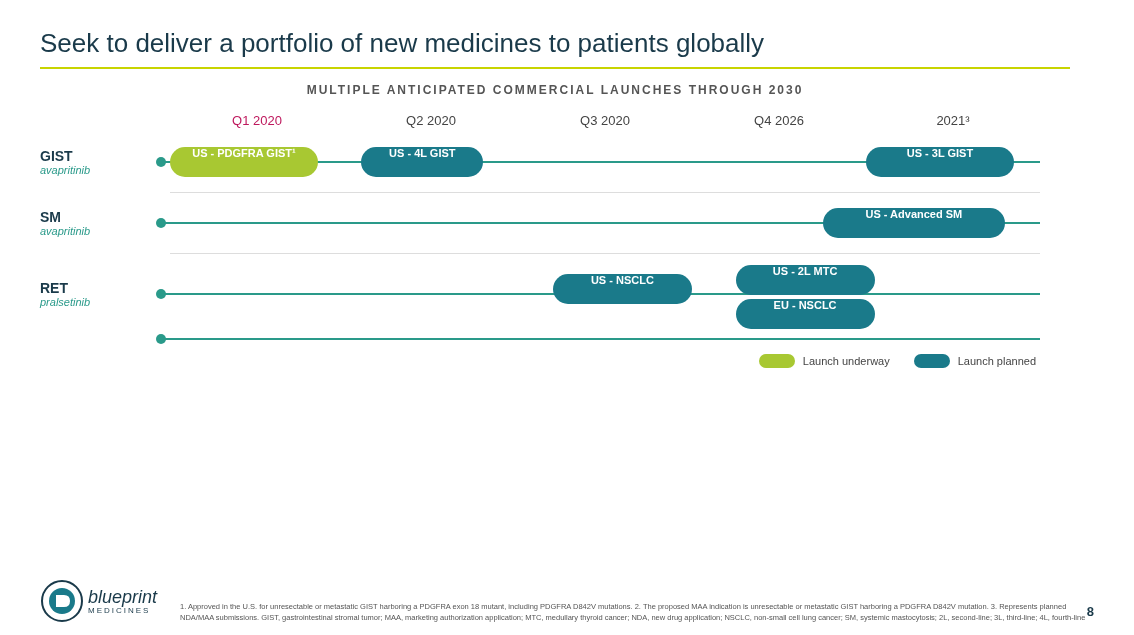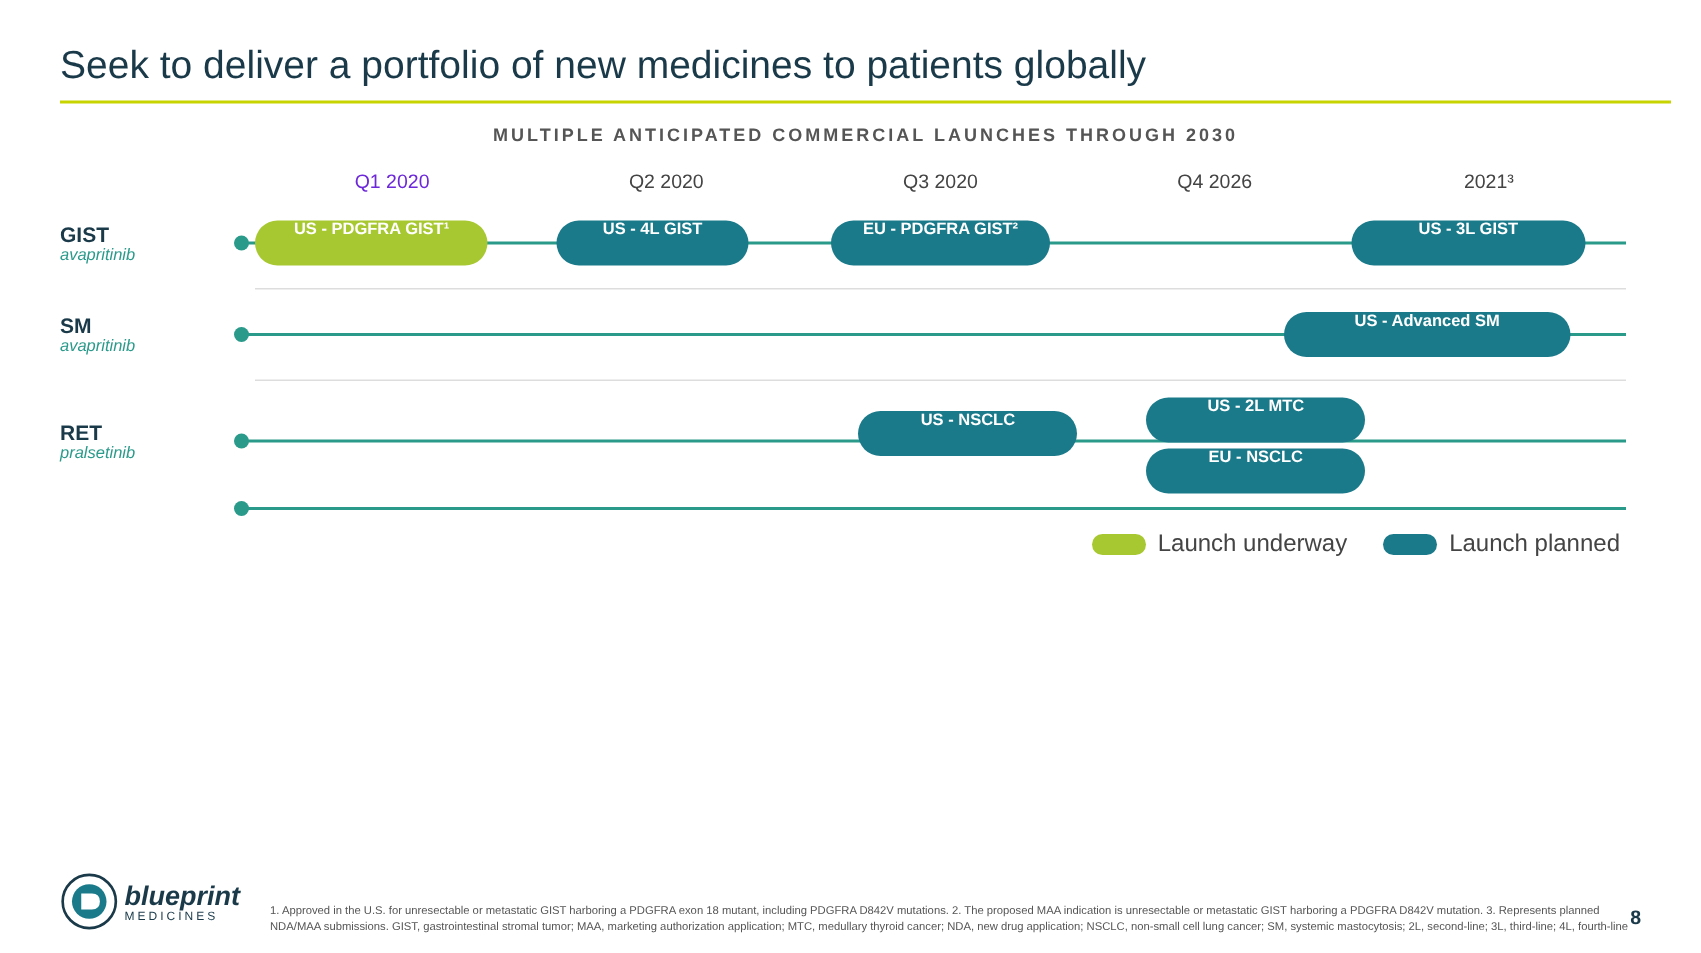--- a/index.html
+++ b/index.html
@@ -8,21 +8,21 @@
       height: 635px;
       background: #ffffff;
       font-family: Arial, sans-serif;
       overflow: hidden;
       position: relative;
     }
 
     .slide {
       width: 1134px;
       height: 635px;
-      padding: 28px 20px 16px 40px;
+      padding: 28px 64px 16px 40px;
       position: relative;
     }
 
     .title {
       font-size: 26px;
       color: #1a3a4a;
       font-weight: 400;
       margin-bottom: 8px;
       line-height: 1.2;
     }
@@ -95,21 +95,21 @@
       margin-right: 4px;
     }
 
     .logo-text {
       display: flex;
       flex-direction: column;
     }
 
     .logo-main {
       font-size: 18px;
-      font-weight: 700;
+      font-weight: 400;
       color: #1a3a4a;
       font-style: italic;
       line-height: 1;
     }
 
     .logo-sub {
       font-size: 8px;
       letter-spacing: 2px;
       color: #1a3a4a;
       text-transform: uppercase;
@@ -157,21 +157,21 @@
 <div class="slide">
 
   <div class="title">Seek to deliver a portfolio of new medicines to patients globally</div>
   <div class="title-underline"></div>
 
   <div class="subtitle">MULTIPLE ANTICIPATED COMMERCIAL LAUNCHES THROUGH 2030</div>
 
   <div style="position: relative; margin: 0 30px 0 130px;">
 
     <div style="display: flex; margin-bottom: 8px; margin-left: 0px;">
-      <div class="col-marker" style="flex:1; font-size:13px; color:#6d28d9; text-align:center;">Q1 2020</div>
+      <div class="col-marker" style="flex:1; font-size:13px; color:#be185d; text-align:center;">Q1 2020</div>
       <div class="col-marker" style="flex:1; font-size:13px; color:#444; text-align:center;">Q2 2020</div>
       <div class="col-marker" style="flex:1; font-size:13px; color:#444; text-align:center;">Q3 2020</div>
       <div class="col-marker" style="flex:1; font-size:13px; color:#444; text-align:center;">Q4 2026</div>
       <div class="col-marker" style="flex:1; font-size:13px; color:#444; text-align:center;">2021³</div>
     </div>
 
     <div style="position: relative; height: 52px; margin-bottom: 4px;">
 
       <div style="position:absolute; left:-130px; top:50%; transform:translateY(-50%);">
         <div style="font-size:14px; font-weight:700; color:#1a3a4a;">GIST</div>
@@ -182,23 +182,20 @@
       <div style="position:absolute; top:50%; left:-10px; right:0; height:2px; background:#2a9a8a; transform:translateY(-50%);"></div>
 
       <div class="pill pill-green" style="left:0%; top:50%; transform:translateY(-50%); width:17%;">
         <span>US - PDGFRA GIST¹</span>
       </div>
 
       <div class="pill pill-teal" style="left:22%; top:50%; transform:translateY(-50%); width:14%;">
         <span>US - 4L GIST</span>
       </div>
 
-      <div class="pill pill-teal" style="left:42%; top:50%; transform:translateY(-50%); width:16%;">
-        <span>EU - PDGFRA GIST²</span>
-      </div>
 
       <div class="pill pill-teal" style="left:80%; top:50%; transform:translateY(-50%); width:17%;">
         <span>US - 3L GIST</span>
       </div>
     </div>
 
     <div class="section-sep"></div>
 
     <div style="position: relative; height: 52px; margin-bottom: 4px; margin-top: 4px;">
       <div style="position:absolute; left:-130px; top:50%; transform:translateY(-50%);">
@@ -236,21 +233,21 @@
       </div>
     </div>
 
     <div style="position:relative; height:10px; margin-top:4px;">
       <div style="position:absolute; left:-14px; top:50%; width:10px; height:10px; border-radius:50%; background:#2a9a8a; transform:translateY(-50%);"></div>
       <div style="position:absolute; top:50%; left:-10px; right:0; height:2px; background:#2a9a8a; transform:translateY(-50%);"></div>
     </div>
 
   </div>
 
-  <div style="display:flex; justify-content:flex-end; align-items:center; gap:24px; margin-top:10px; margin-right:34px; font-size:16px; color:#444;">
+  <div style="display:flex; justify-content:flex-end; align-items:center; gap:24px; margin-top:10px; margin-right:34px; font-size:11px; color:#444;">
     <div class="legend-item">
       <div style="width:36px; height:14px; border-radius:7px; background:#a8c832;"></div>
       <span>Launch underway</span>
     </div>
     <div class="legend-item">
       <div style="width:36px; height:14px; border-radius:7px; background:#1a7a8a;"></div>
       <span>Launch planned</span>
     </div>
   </div>
 

